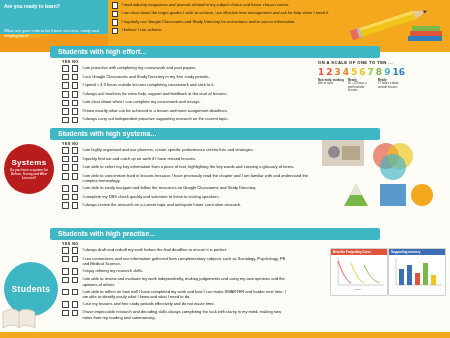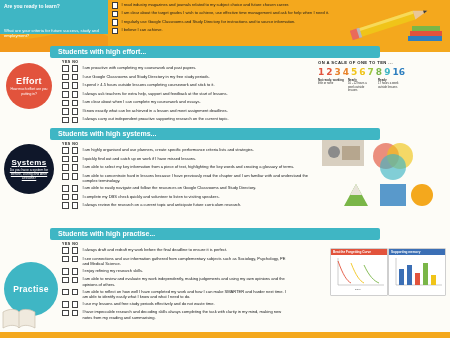--- a/index.html
+++ b/index.html
@@ -105,24 +105,20 @@
       <g transform="translate(58,30)">
         <rect x="0" y="12" width="34" height="5" fill="#2f7fbf"></rect>
         <rect x="2" y="7" width="32" height="5" fill="#e2533c"></rect>
         <rect x="4" y="2" width="28" height="5" fill="#7ab648"></rect>
       </g>
     </svg>
   </div>
 
   <div class="sec-bar" style="left:50px;top:46px;width:330px;">Students with high effort...</div>
 
-  <div class="badge" style="left:6px;top:63px;width:46px;height:46px;background:#e2533c;">
-    <div class="bt" style="font-size:9px;">Effort</div>
-    <div class="bs">How much effort are you putting in?</div>
-  </div>
 
   <div class="qblock" style="left:62px;top:60px;width:240px;">
     <div class="yesno">YES  NO</div>
     <div class="q-row">
         <div class="q-b1"></div>
         <div class="q-b2"></div>
         <div class="q-t">I am proactive with completing my coursework and past papers.</div>
       </div>
     <div class="q-row">
         <div class="q-b1"></div>
@@ -181,21 +177,21 @@
       </div>
       <div>
         <b>Ready</b>
         <span>17 hours a week outside lessons</span>
       </div>
     </div>
   </div>
 
   <div class="sec-bar" style="left:50px;top:128px;width:330px;">Students with high systems...</div>
 
-  <div class="badge" style="left:4px;top:144px;width:50px;height:50px;background:#0f172a;text-decoration:underline;">
+  <div class="badge" style="left:4px;top:144px;width:50px;height:50px;background:#b91c1c;">
     <div class="bt" style="font-size:8px;">Systems</div>
     <div class="bs">Do you have a system for Before, During and After Lessons?</div>
   </div>
 
   <div class="qblock" style="left:62px;top:142px;width:250px;">
     <div class="yesno">YES  NO</div>
     <div class="q-row">
         <div class="q-b1"></div>
         <div class="q-b2"></div>
         <div class="q-t">I am highly organised and use planners, create specific performance criteria lists and strategies.</div>
@@ -241,21 +237,21 @@
     <circle cx="71" cy="27" r="13" fill="#3fb6c4" opacity="0.65"></circle>
     <polygon points="22,66 34,44 46,66" fill="#7ab648"></polygon>
     <polygon points="28,55 34,44 40,55" fill="#e8e4da"></polygon>
     <rect x="58" y="44" width="26" height="22" fill="#2f7fbf" opacity="0.8"></rect>
     <circle cx="100" cy="55" r="11" fill="#f4a81d"></circle>
   </svg>
 
   <div class="sec-bar" style="left:50px;top:228px;width:330px;">Students with high practise...</div>
 
   <div class="badge" style="left:4px;top:262px;width:54px;height:54px;background:#3fb6c4;">
-    <div class="bt" style="font-size:8.5px;">Practise</div>
+    <div class="bt" style="font-size:8.5px;">Students</div>
   </div>
 
   <div class="qblock" style="left:62px;top:242px;width:228px;">
     <div class="yesno">YES  NO</div>
     <div class="q-row">
         <div class="q-b1"></div>
         <div class="q-b2"></div>
         <div class="q-t">I always draft and redraft my work before the final deadline to ensure it is perfect.</div>
       </div>
     <div class="q-row">

